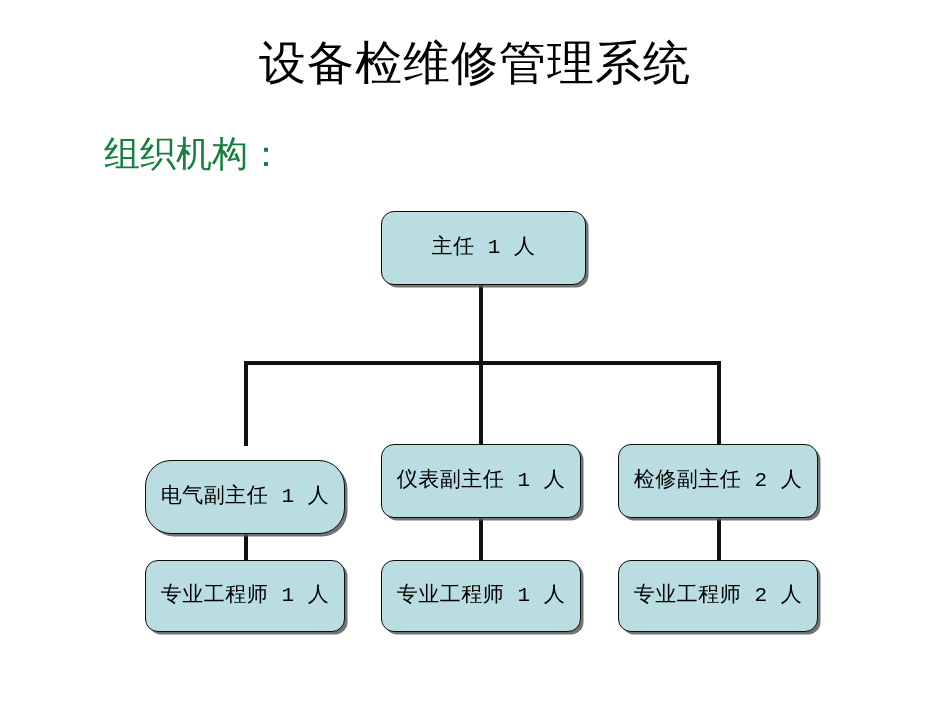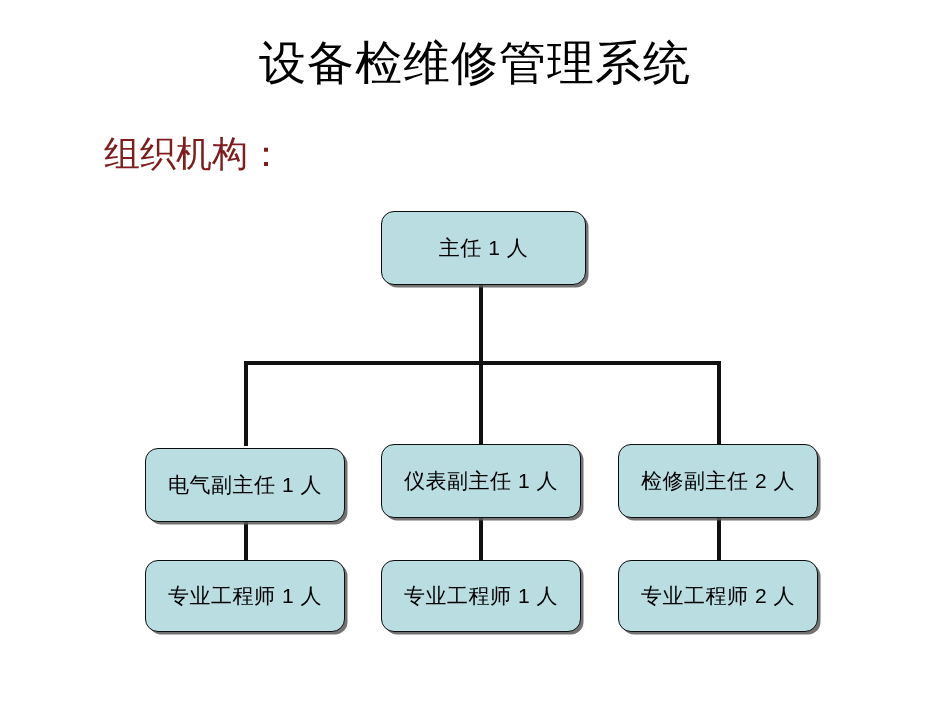--- a/index.html
+++ b/index.html
@@ -30,21 +30,21 @@
     letter-spacing: 1px;
     white-space: nowrap;
   }
   .slide-subtitle {
     position: absolute;
     left: 104px;
     top: 131px;
     font-family: "Liberation Serif", "DejaVu Serif", serif;
     font-size: 36px;
     line-height: 46px;
-    color: #7f1d1d;
+    color: #15803d;
     white-space: nowrap;
   }
 
   
   #org-chart {
     position: absolute;
     left: 0;
     top: 0;
     width: 950px;
     height: 713px;
@@ -62,21 +62,21 @@
   .node {
     position: absolute;
     box-sizing: border-box;
     background: #b9dde1;
     border: 1.4px solid #0d0d0d;
     border-radius: 13px;
     display: flex;
     align-items: center;
     justify-content: center;
     color: #000000;
-    font-family: Liberation Sans, sans-serif;
+    font-family: Liberation Mono, monospace;
     font-size: 21px;
     line-height: 26px;
     letter-spacing: 0.5px;
     white-space: nowrap;
     box-shadow: 3px 3px 0 -0.5px rgba(90,90,90,0.85);
     z-index: 5;
   }
   .node-label {
     display: block;
   }
@@ -106,21 +106,21 @@
 
     <div class="connector connector-v" style="left:479px; top:516px; height:46px;"></div>
 
     <div class="connector connector-v" style="left:717px; top:516px; height:46px;"></div>
 
     <div class="node" style="left:381px; top:211px; width:205px; height:74px;">
       <span class="node-label">主任 1 人</span>
     </div>
 
 
-    <div class="node" style="left:145px; top:448px; width:200px; height:74px;">
+    <div class="node" style="left:145px; top:460px; width:200px; height:74px;border-radius:26px;">
       <span class="node-label">电气副主任 1 人</span>
     </div>
 
     <div class="node" style="left:381px; top:444px; width:200px; height:74px;">
       <span class="node-label">仪表副主任 1 人</span>
     </div>
 
     <div class="node" style="left:618px; top:444px; width:200px; height:74px;justify-content:center;">
       <span class="node-label">检修副主任 2 人</span>
     </div>

